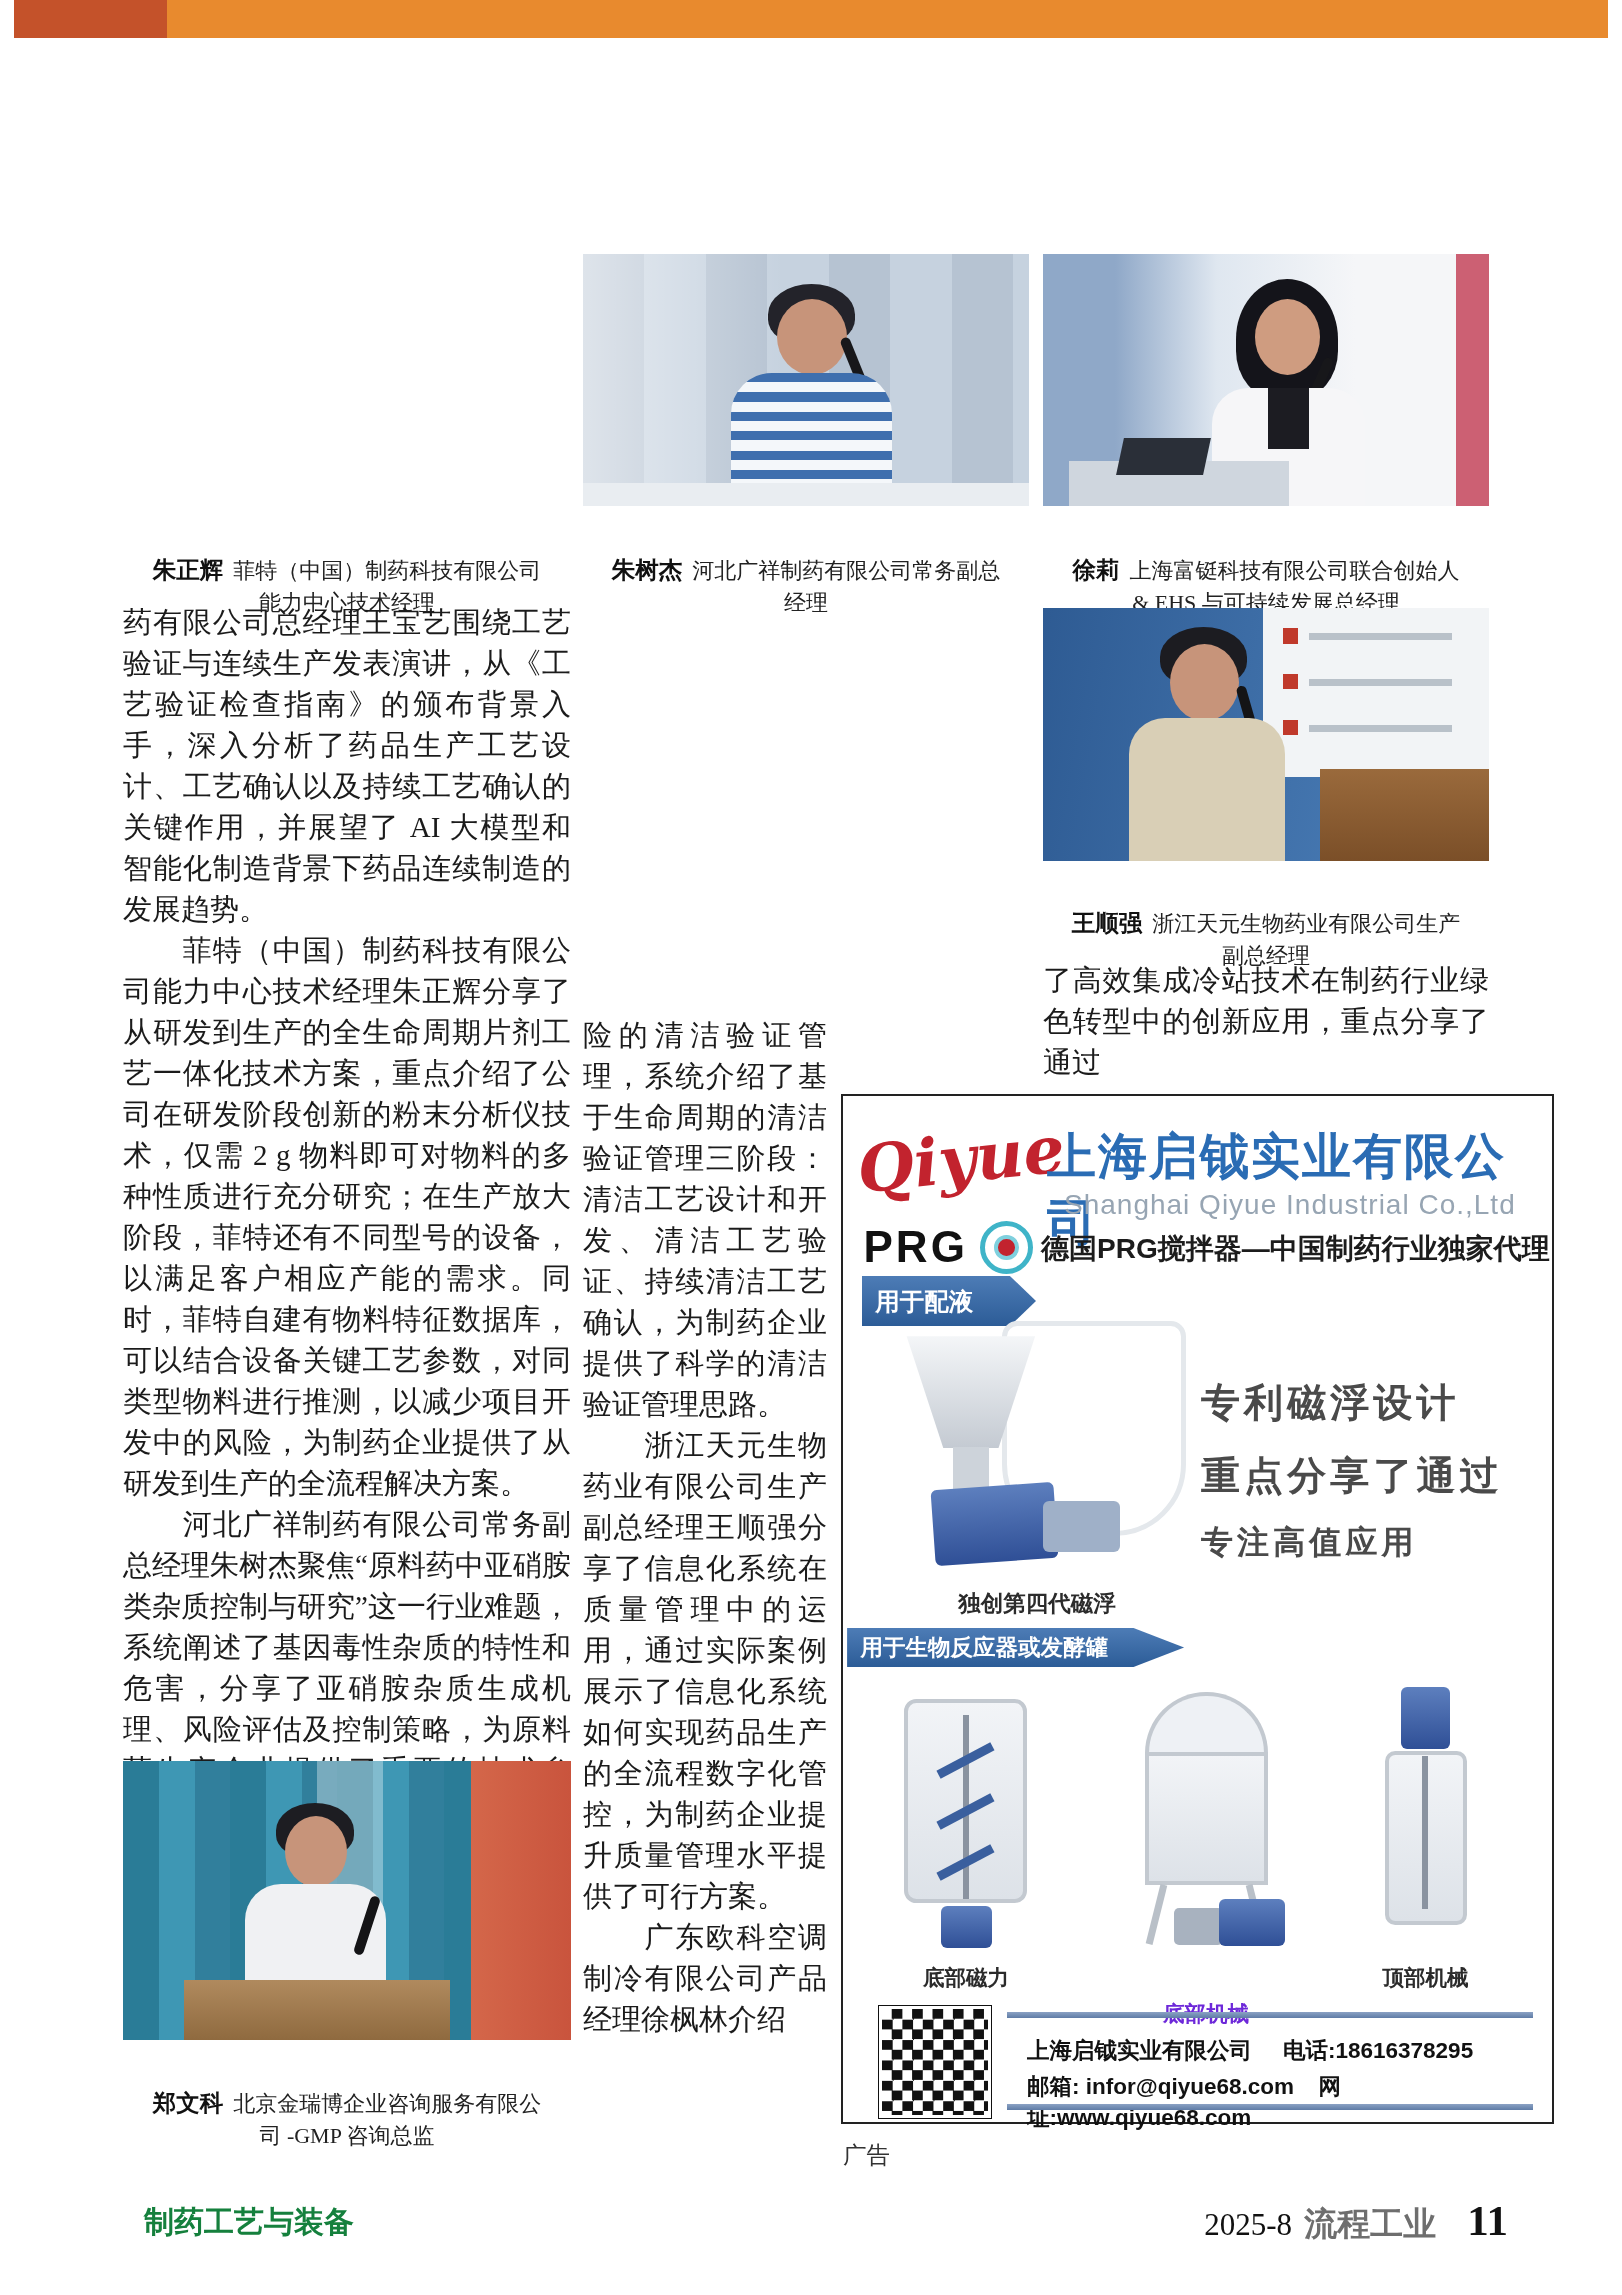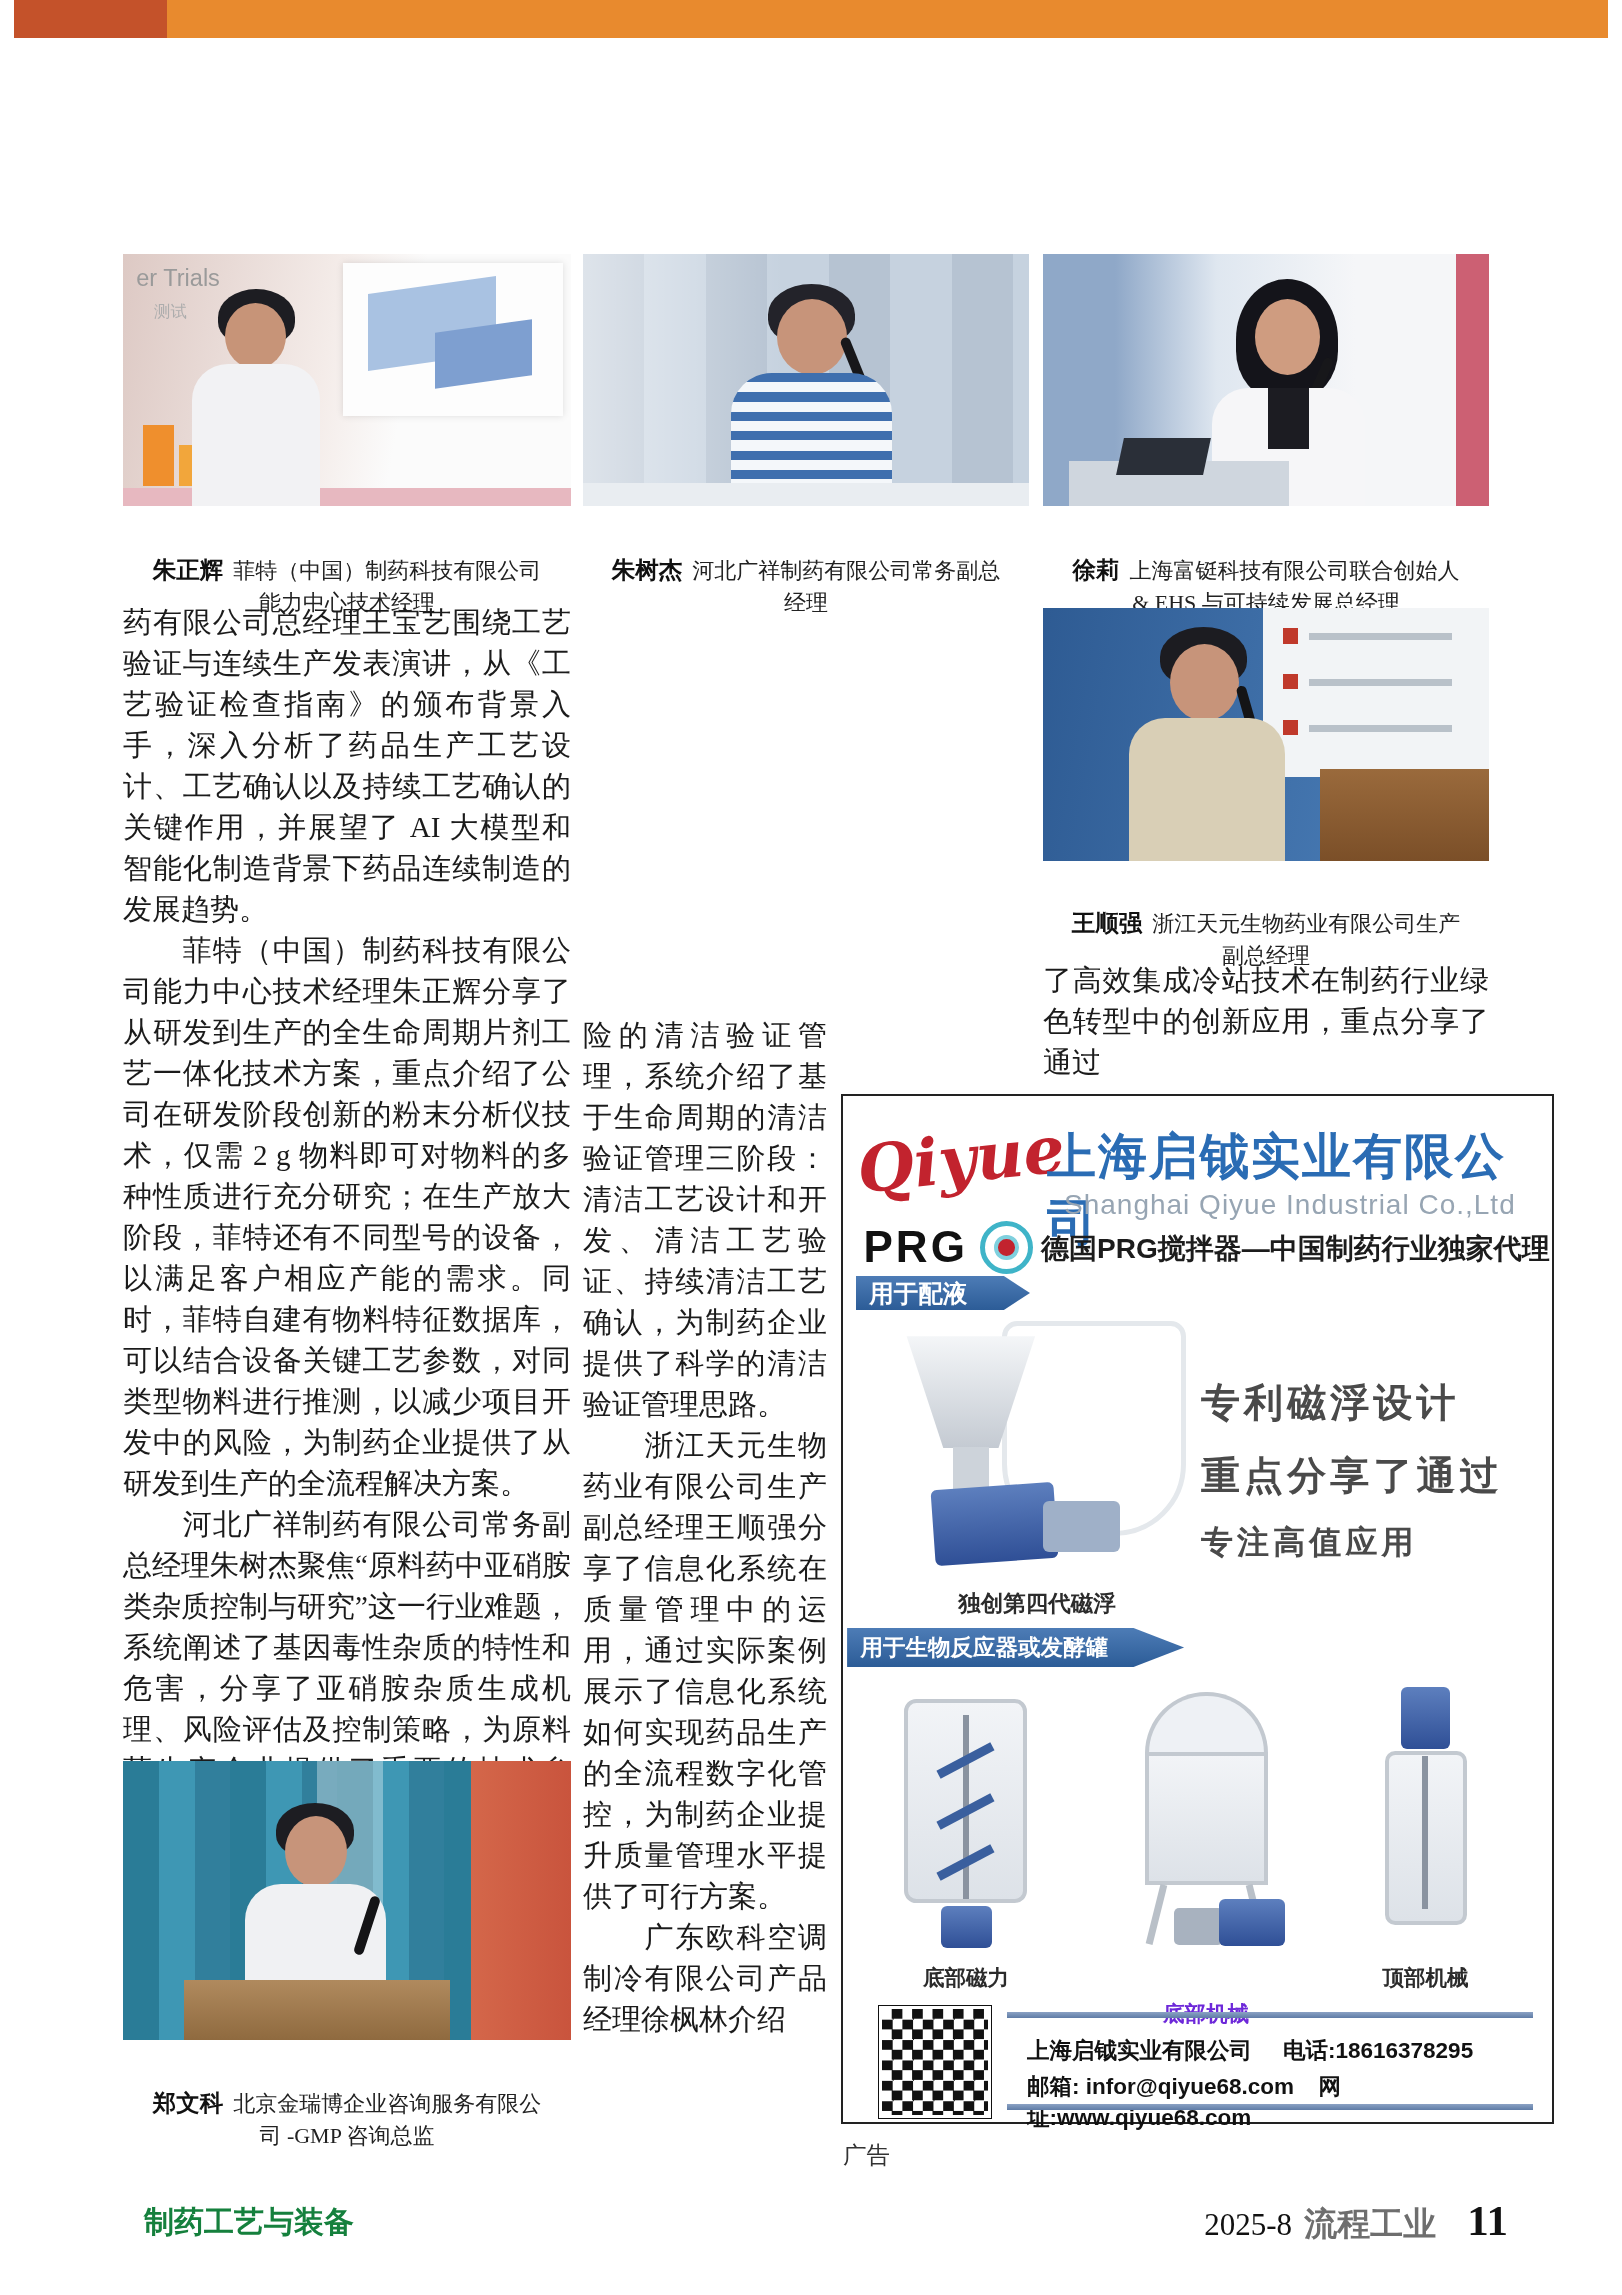--- a/index.html
+++ b/index.html
@@ -22,34 +22,20 @@
   .motor{background:linear-gradient(180deg,#5d7fbe,#2f4f96);border-radius:6.1px;}
 </style>
 </head>
 <body>
 
 <div id="page">
 
   <div class="abs" style="left:14.3px;top:0;width:1594px;height:38px;background:#e88a2e;"></div>
   <div class="abs" style="left:14.3px;top:0;width:153px;height:38px;background:#c4522a;"></div>
 
-  <div class="photo" style="left:123px;top:254px;width:448px;height:252px;background:linear-gradient(100deg,#ddc9c4,#f4ece9 45%,#fbfbfb 62%);">
-    <div class="abs sans" style="left:13.3px;top:11.2px;font-size:23.5px;color:#9a9a9a;">er Trials</div>
-    <div class="abs sans" style="left:31px;top:47px;font-size:16.4px;color:#adadad;">测试</div>
-    <div class="abs" style="left:220px;top:9.2px;width:220px;height:153px;background:#fdfdfd;box-shadow:0 0 7.2px rgba(0,0,0,.12);"></div>
-    <div class="abs" style="left:245px;top:31px;width:128px;height:77px;background:#a9c2e2;transform:skewY(-8deg);"></div>
-    <div class="abs" style="left:312px;top:72px;width:97px;height:56px;background:#7e9fd0;transform:skewY(-8deg);"></div>
-    <div class="abs" style="left:20.4px;bottom:20.4px;width:31px;height:61px;background:#ef8f2d;"></div>
-    <div class="abs" style="left:56px;bottom:20.4px;width:31px;height:41px;background:#f2a63b;"></div>
-    <div class="abs" style="left:92px;bottom:20.4px;width:31px;height:77px;background:#f7c56b;"></div>
-    <div class="abs" style="left:0;bottom:0;width:100%;height:18.4px;background:#e7b8c0;"></div>
-    <div class="abs" style="left:95px;top:35px;width:77px;height:57px;border-radius:50% 50% 42% 42%;background:#1d1d22;"></div>
-    <div class="abs" style="left:102px;top:49px;width:61px;height:66px;border-radius:50%;background:#c79478;"></div>
-    <div class="abs" style="left:69px;top:110px;width:128px;height:143px;border-radius:36px 36px 0 0;background:#f2f2f4;"></div>
-  </div>
 
   <div class="photo" style="left:583px;top:254px;width:446px;height:252px;background:repeating-linear-gradient(90deg,#b6c3d2 0 61px,#c6d2df 61px 123px);">
     <div class="abs" style="left:0;top:0;width:100%;height:100%;background:linear-gradient(90deg,rgba(255,255,255,.55),rgba(255,255,255,0) 45%);"></div>
     <div class="abs" style="left:185px;top:30px;width:87px;height:61px;border-radius:50% 50% 42% 42%;background:#23232a;"></div>
     <div class="abs" style="left:194px;top:45px;width:70px;height:76px;border-radius:50%;background:#c7947a;"></div>
     <div class="abs" style="left:266px;top:82px;width:10.2px;height:54px;border-radius:5.1px;background:#17171a;transform:rotate(-22deg);"></div>
     <div class="abs" style="left:148px;top:119px;width:161px;height:134px;border-radius:41px 41px 0 0;background:repeating-linear-gradient(180deg,#3f6fae 0 9.2px,#f4f7fa 9.2px 19.4px);"></div>
     <div class="abs" style="left:0;bottom:0;width:100%;height:23.5px;background:#e9edf1;"></div>
   </div>
 
@@ -127,21 +113,21 @@
                 font-size:65px;color:#c2232e;transform:rotate(-6deg);">Qiyue</div>
     <div class="abs sans" style="left:204px;top:28px;font-size:49px;font-weight:bold;color:#2a6cb4;letter-spacing:2px;">上海启钺实业有限公司</div>
     <div class="abs sans" style="left:221px;top:93px;font-size:28px;color:#97a5b3;letter-spacing:1px;">Shanghai Qiyue Industrial Co.,Ltd</div>
 
     <div class="abs sans" style="left:20.4px;top:126px;font-size:44px;font-weight:bold;color:#111;letter-spacing:3.1px;">PRG</div>
     <div class="abs" style="left:20.4px;top:180px;width:102px;height:4.1px;background:#111;"></div>
     <div class="abs" style="left:137px;top:125px;width:53px;height:53px;border-radius:50%;border:5.1px solid #3fb4c8;box-sizing:border-box;"></div>
     <div class="abs" style="left:151px;top:139px;width:24.5px;height:24.5px;border-radius:50%;background:#c2232e;border:4.1px solid #7fd0de;box-sizing:border-box;"></div>
     <div class="abs sans" style="left:198px;top:134px;font-size:28px;font-weight:bold;color:#1c1c1c;">德国PRG搅拌器—中国制药行业独家代理</div>
 
-    <div class="banner abs" style="left:13px;top:178px;width:174px;height:34px;font-size:24.5px;top:180px;">用于配液</div>
+    <div class="banner abs" style="left:19px;top:178px;width:174px;height:50px;font-size:24.5px;top:180px;">用于配液</div>
 
     <div class="abs" style="left:31px;top:225px;width:317px;height:261px;">
       <div class="abs" style="left:128px;top:0;width:184px;height:215px;border:5.1px solid #e4e8ec;border-radius:15.3px 15.3px 72px 72px;box-sizing:border-box;"></div>
       <div class="abs" style="left:20.4px;top:15.3px;width:153px;height:112px;background:linear-gradient(180deg,#f4f6f8,#c4cad2);
                   clip-path:polygon(8% 0,92% 0,68% 100%,32% 100%);"></div>
       <div class="abs" style="left:79px;top:126px;width:36px;height:43px;background:#cdd3da;"></div>
       <div class="abs motor" style="left:59px;top:165px;width:123px;height:76px;transform:rotate(-4deg);"></div>
       <div class="abs" style="left:169px;top:180px;width:77px;height:51px;background:#9fb0c8;border-radius:6.1px;"></div>
     </div>
     <div class="abs sans" style="left:61px;top:492px;width:266px;text-align:center;font-size:22.5px;font-weight:bold;color:#2b2b2b;">独创第四代磁浮</div>

